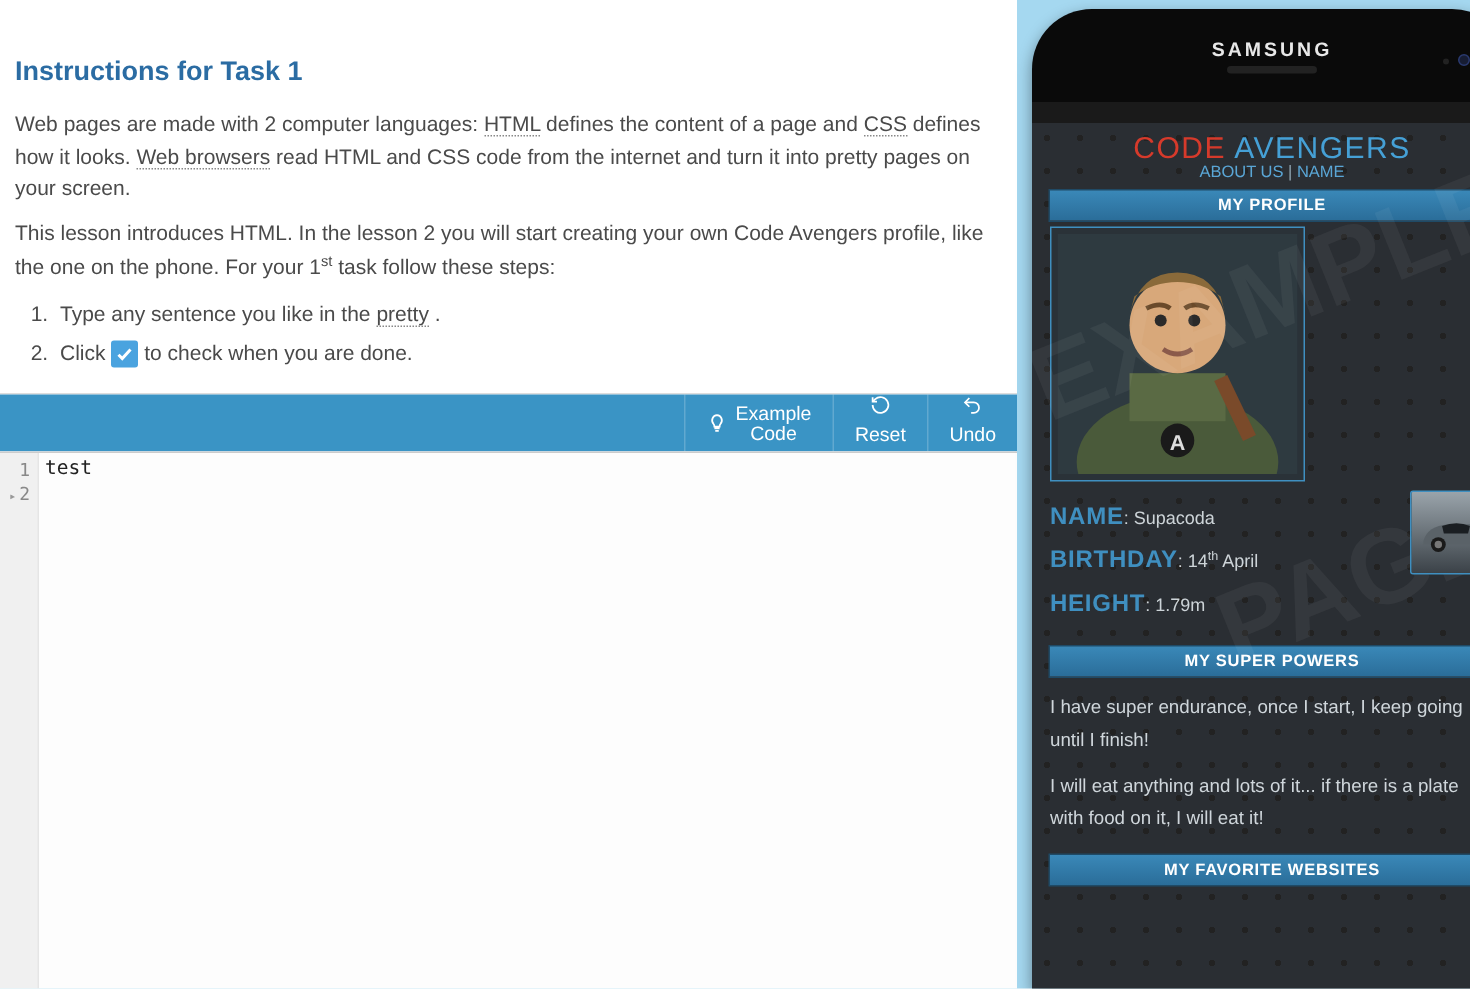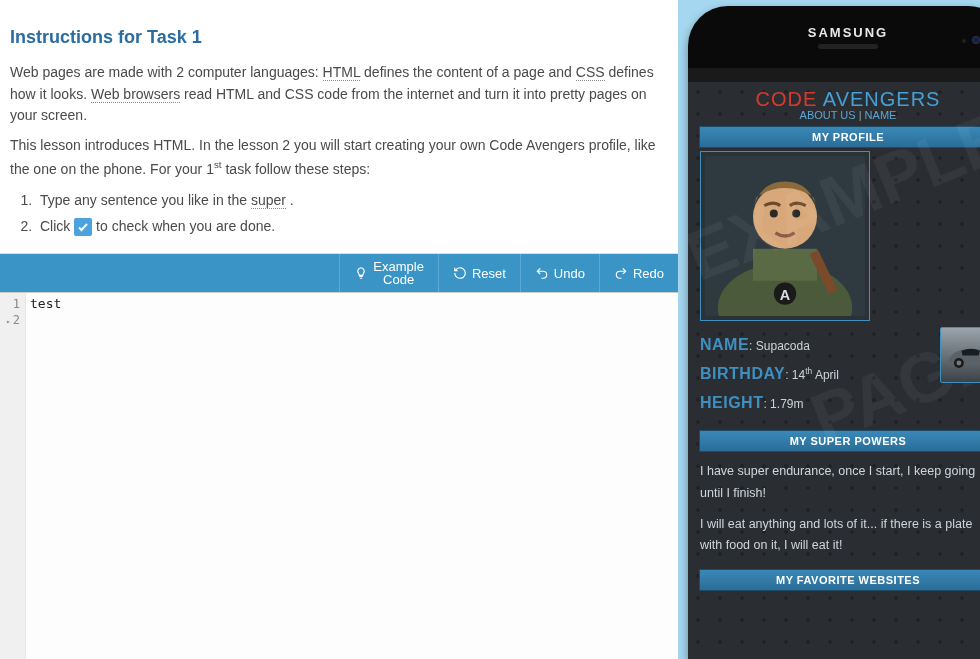--- a/index.html
+++ b/index.html
@@ -19,20 +19,21 @@
     background: #fff;
     display: flex;
     flex-direction: column;
   }
   .instructions {
     padding: 24px 10px 10px 10px;
     border-bottom: 1px solid #ddd;
     color: #4a4a4a;
     font-size: 14px;
     line-height: 1.55;
+    margin-top: 10px;
   }
   .instructions h2 {
     color: #2b6ca3;
     font-size: 18px;
     font-weight: 600;
     margin-bottom: 10px;
   }
   .instructions p { margin: 8px 0; }
   .dotted { border-bottom: 1px dotted #888; }
   .instructions sup { font-size: 0.7em; }
@@ -56,20 +57,21 @@
     height: 38px;
     justify-content: flex-end;
   }
   .toolbar .btn {
     display: flex;
     align-items: center;
     gap: 5px;
     padding: 0 14px;
     border-left: 1px solid rgba(255,255,255,0.2);
     cursor: pointer;
+    flex-direction: column;
   }
   .toolbar .btn.ex { flex-direction: row; }
   .toolbar .btn .stack { line-height: 1; text-align: center; }
   .toolbar .btn.check { background: #2b6c8f; }
   .toolbar .btn.next { background: #457a98; }
   .toolbar svg { width: 14px; height: 14px; }
   .editor-wrap { display: flex; flex: 1; background: #fdfdfd; border-top: 1px solid #ccc; }
   .gutter {
     width: 26px; background: #f0f0f0;
     color: #888; font-family: Consolas, monospace; font-size: 12px;
@@ -160,21 +162,21 @@
   <div class="instructions">
     <h2>Instructions for Task 1</h2>
     <p>
       <span>Web pages are made with 2 computer languages: </span><span class="dotted">HTML</span><span> defines the content of a page and </span><span class="dotted">CSS</span><span> defines how it looks. </span><span class="dotted">Web browsers</span><span> read HTML and CSS code from the internet and turn it into pretty pages on your screen.</span>
     </p>
     <p>
       <span>This lesson introduces HTML. In the lesson 2 you will start creating your own Code Avengers profile, like the one on the phone. For your 1</span><sup>st</sup><span> task follow these steps:</span>
     </p>
     <ol>
       <li>
-        <span>Type any sentence you like in the </span><span class="dotted">super</span><span> .</span>
+        <span>Type any sentence you like in the </span><span class="dotted">pretty</span><span> .</span>
       </li>
       <li>
         <span>Click </span><span class="mini-check">
             <svg viewBox="0 0 24 24" fill="none" stroke="#fff" stroke-width="4">
               <polyline points="4,13 9,18 20,6"></polyline>
             </svg>
           </span><span> to check when you are done.</span>
       </li>
     </ol>
   </div>
@@ -195,27 +197,20 @@
           <polyline points="3,3 3,8 8,8"></polyline>
         </svg>
       <span>Reset</span>
     </div>
     <div class="btn">
       <svg viewBox="0 0 24 24" fill="none" stroke="#fff" stroke-width="2">
           <path d="M9 14 4 9l5-5"></path>
           <path d="M4 9h10a6 6 0 0 1 0 12h-3"></path>
         </svg>
       <span>Undo</span>
-    </div>
-    <div class="btn">
-      <svg viewBox="0 0 24 24" fill="none" stroke="#fff" stroke-width="2">
-          <path d="M15 14l5-5-5-5"></path>
-          <path d="M20 9H10a6 6 0 0 0 0 12h3"></path>
-        </svg>
-      <span>Redo</span>
     </div>
   </div>
 
   <div class="editor-wrap">
     <div class="gutter">
       <div>1</div>
       <div class="fold">2</div>
     </div>
     <div class="code">
       <div><span>test</span></div>

